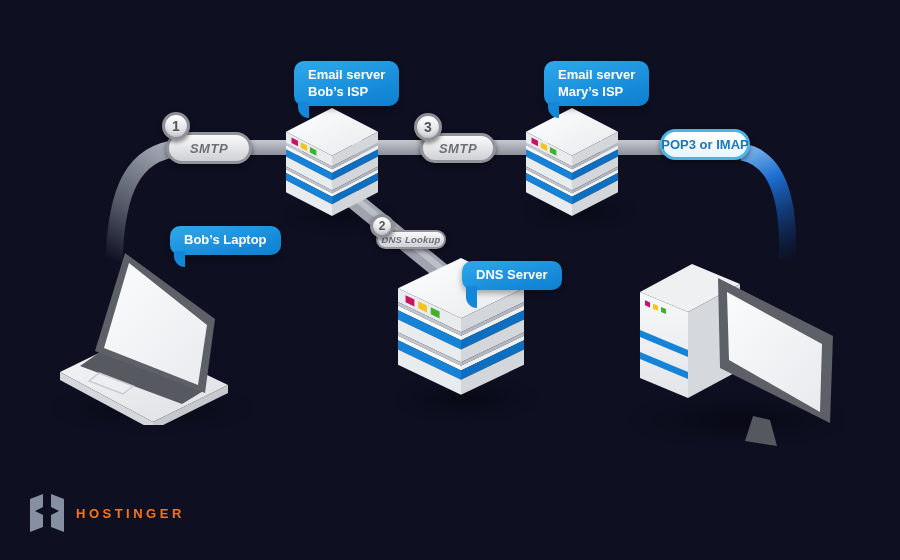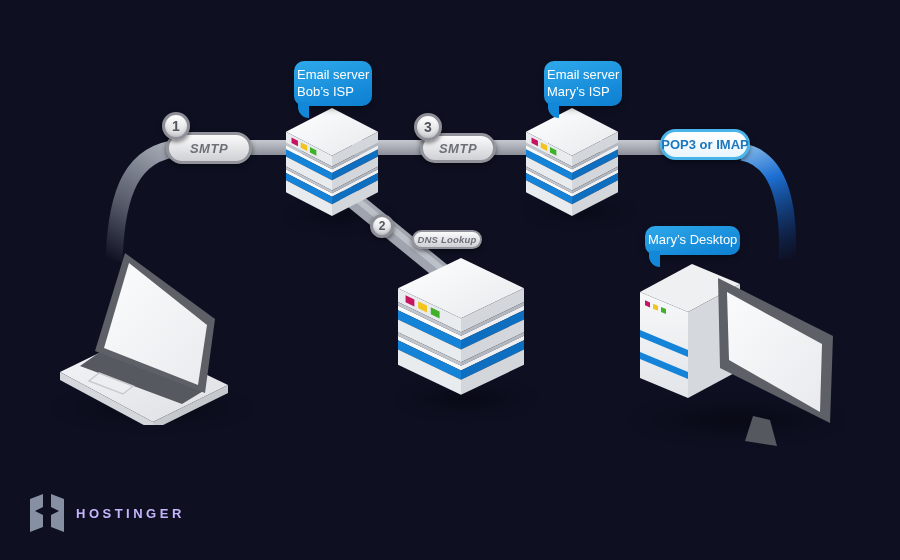--- a/index.html
+++ b/index.html
@@ -7,22 +7,22 @@
     position:relative;width:900px;height:560px;overflow:hidden;
     font-family:"Liberation Sans",sans-serif;
     background:
       radial-gradient(ellipse 760px 520px at 46% 36%, #272c50 0%, #2024442 55%, rgba(20,23,45,0) 100%),
       linear-gradient(145deg,#1b1e3c 0%, #1c2040 45%, #161a33 100%);
   }
   
   .bubble{
     position:absolute;
     background:linear-gradient(165deg,#2ea9ea 0%,#1488d8 75%,#0f80d0 100%);
-    color:#fff;font-weight:normal;font-size:13px;line-height:1.28;
-    padding:6px 3px;border-radius:10px;white-space:nowrap;
+    color:#fff;font-weight:bold;font-size:13px;line-height:1.28;
+    padding:6px 14px;border-radius:10px;white-space:nowrap;
     box-shadow:0 3px 6px rgba(0,0,0,.35);
     z-index:30;
   }
   .bubble::after{
     content:'';position:absolute;left:4px;bottom:-12px;width:11px;height:16px;
     background:#1488d8;border-radius:0 0 0 12px;
   }
   .bubble.tail-long::after{height:22px;bottom:-18px;}
   
   .badge{
@@ -53,21 +53,21 @@
   
   .shadow{
     position:absolute;border-radius:50%;
     background:radial-gradient(ellipse at center, rgba(0,0,0,.42) 0%, rgba(0,0,0,0) 70%);
     filter:blur(4px);z-index:4;
   }
   .layer{position:absolute;left:0;top:0;z-index:5;}
   .device{position:absolute;z-index:10;}
   
   .logo{position:absolute;left:30px;top:494px;display:flex;align-items:center;gap:12px;z-index:40;}
-  .logo-text{color:#c4b5fd;font-size:13px;font-weight:bold;letter-spacing:3.5px;}
+  .logo-text{color:#f97316;font-size:13px;font-weight:bold;letter-spacing:3.5px;}
 </style>
 </head>
 <body>
 
 <div class="stage">
 
   <svg class="layer" width="900" height="560" aria-hidden="true">
     <defs>
       <linearGradient id="pipeV" x1="0" y1="0" x2="0" y2="1">
         <stop offset="0" stop-color="#c6c9cf"></stop>
@@ -215,46 +215,49 @@
     <span>1</span>
   </div>
 
   <div class="pill pill-gray" style="left:420px;top:133px;width:70px;height:24px;font-size:13px;">
     <span>SMTP</span>
   </div>
   <div class="badge big" style="left:414px;top:113px;">
     <span>3</span>
   </div>
 
-  <div class="pill pill-gray" style="left:376px;top:230px;width:66px;height:15px;font-size:9.5px;border-width:2px;letter-spacing:.2px;margin-left:36px;">
+  <div class="pill pill-gray" style="left:376px;top:230px;width:66px;height:15px;font-size:9.5px;border-width:2px;letter-spacing:.2px;">
     <span>DNS Lookup</span>
   </div>
   <div class="badge small" style="left:370px;top:214px;">
     <span>2</span>
   </div>
 
   <div class="pill pill-blue" style="left:660px;top:129px;width:84px;height:25px;font-size:13px;align-items:center;">
     <span>POP3 or IMAP</span>
   </div>
 
   <div class="bubble" style="left:294px;top:61px;">
     <div>Email server</div>
     <div>Bob’s ISP</div>
   </div>
 
   <div class="bubble" style="left:544px;top:61px;">
     <div>Email server</div>
     <div>Mary’s ISP</div>
   </div>
 
-
-  <div class="bubble" style="left:645px;top:226px;">
-    <span>Mary’s Desktop</span>
-  </div>
-
+  <div class="bubble" style="left:170px;top:226px;">
+    <span>Bob’s Laptop</span>
+  </div>
+
+
+  <div class="bubble tail-long" style="left:462px;top:261px;">
+    <span>DNS Server</span>
+  </div>
 
   <div class="logo">
     <svg width="34" height="38" viewBox="0 0 34 38">
       <path d="M0,5 L13,0 L13,13 L5,17 L13,21 L13,33 L0,38 Z" fill="#99a0b4" opacity="0.88"></path>
       <path d="M34,5 L21,0 L21,13 L29,17 L21,21 L21,33 L34,38 Z" fill="#99a0b4" opacity="0.88"></path>
     </svg>
     <span class="logo-text">HOSTINGER</span>
   </div>
 
 </div>

